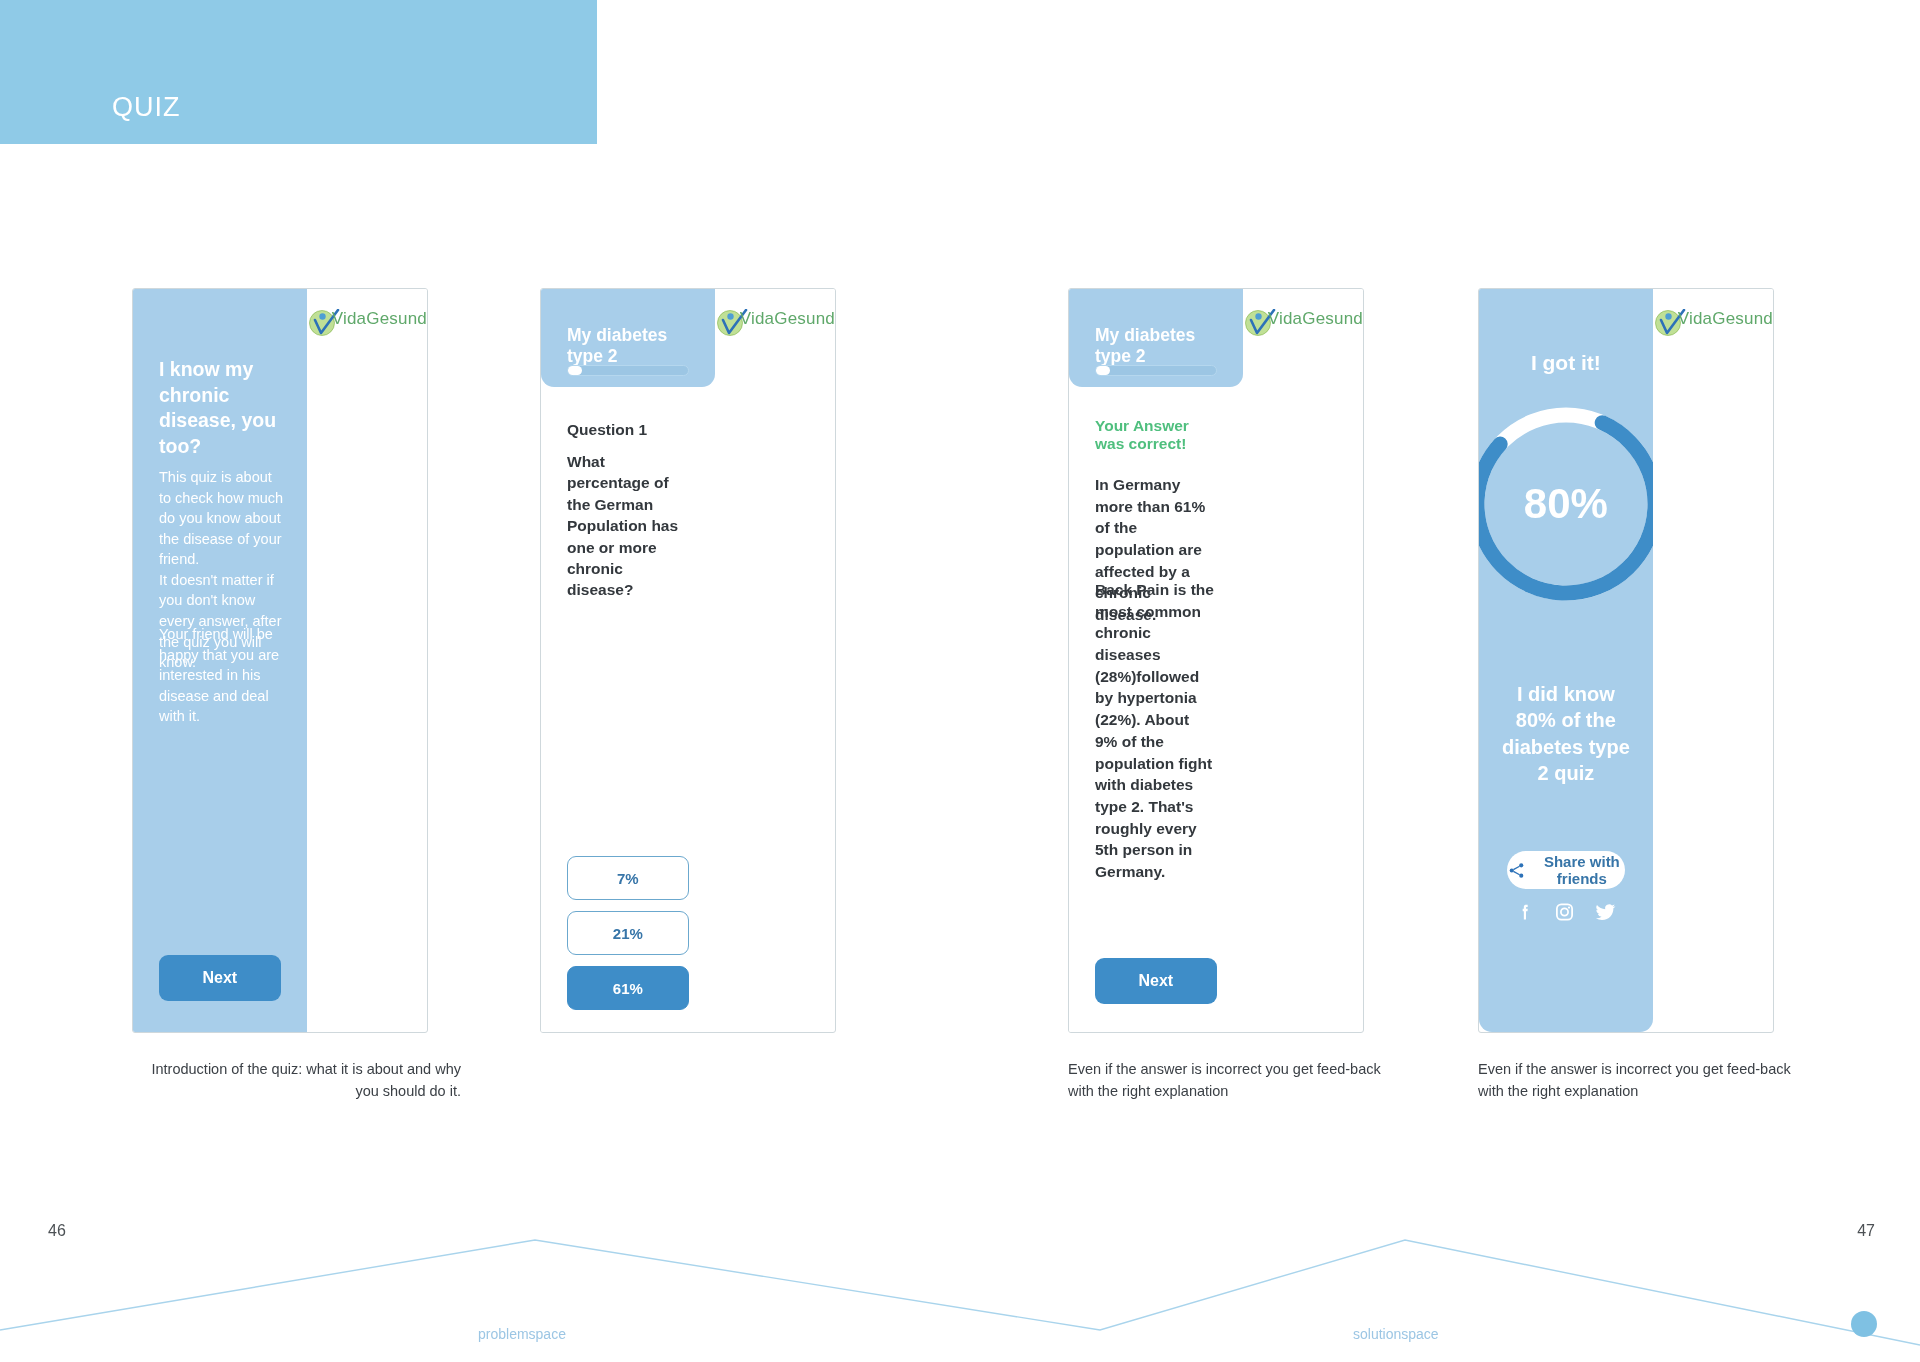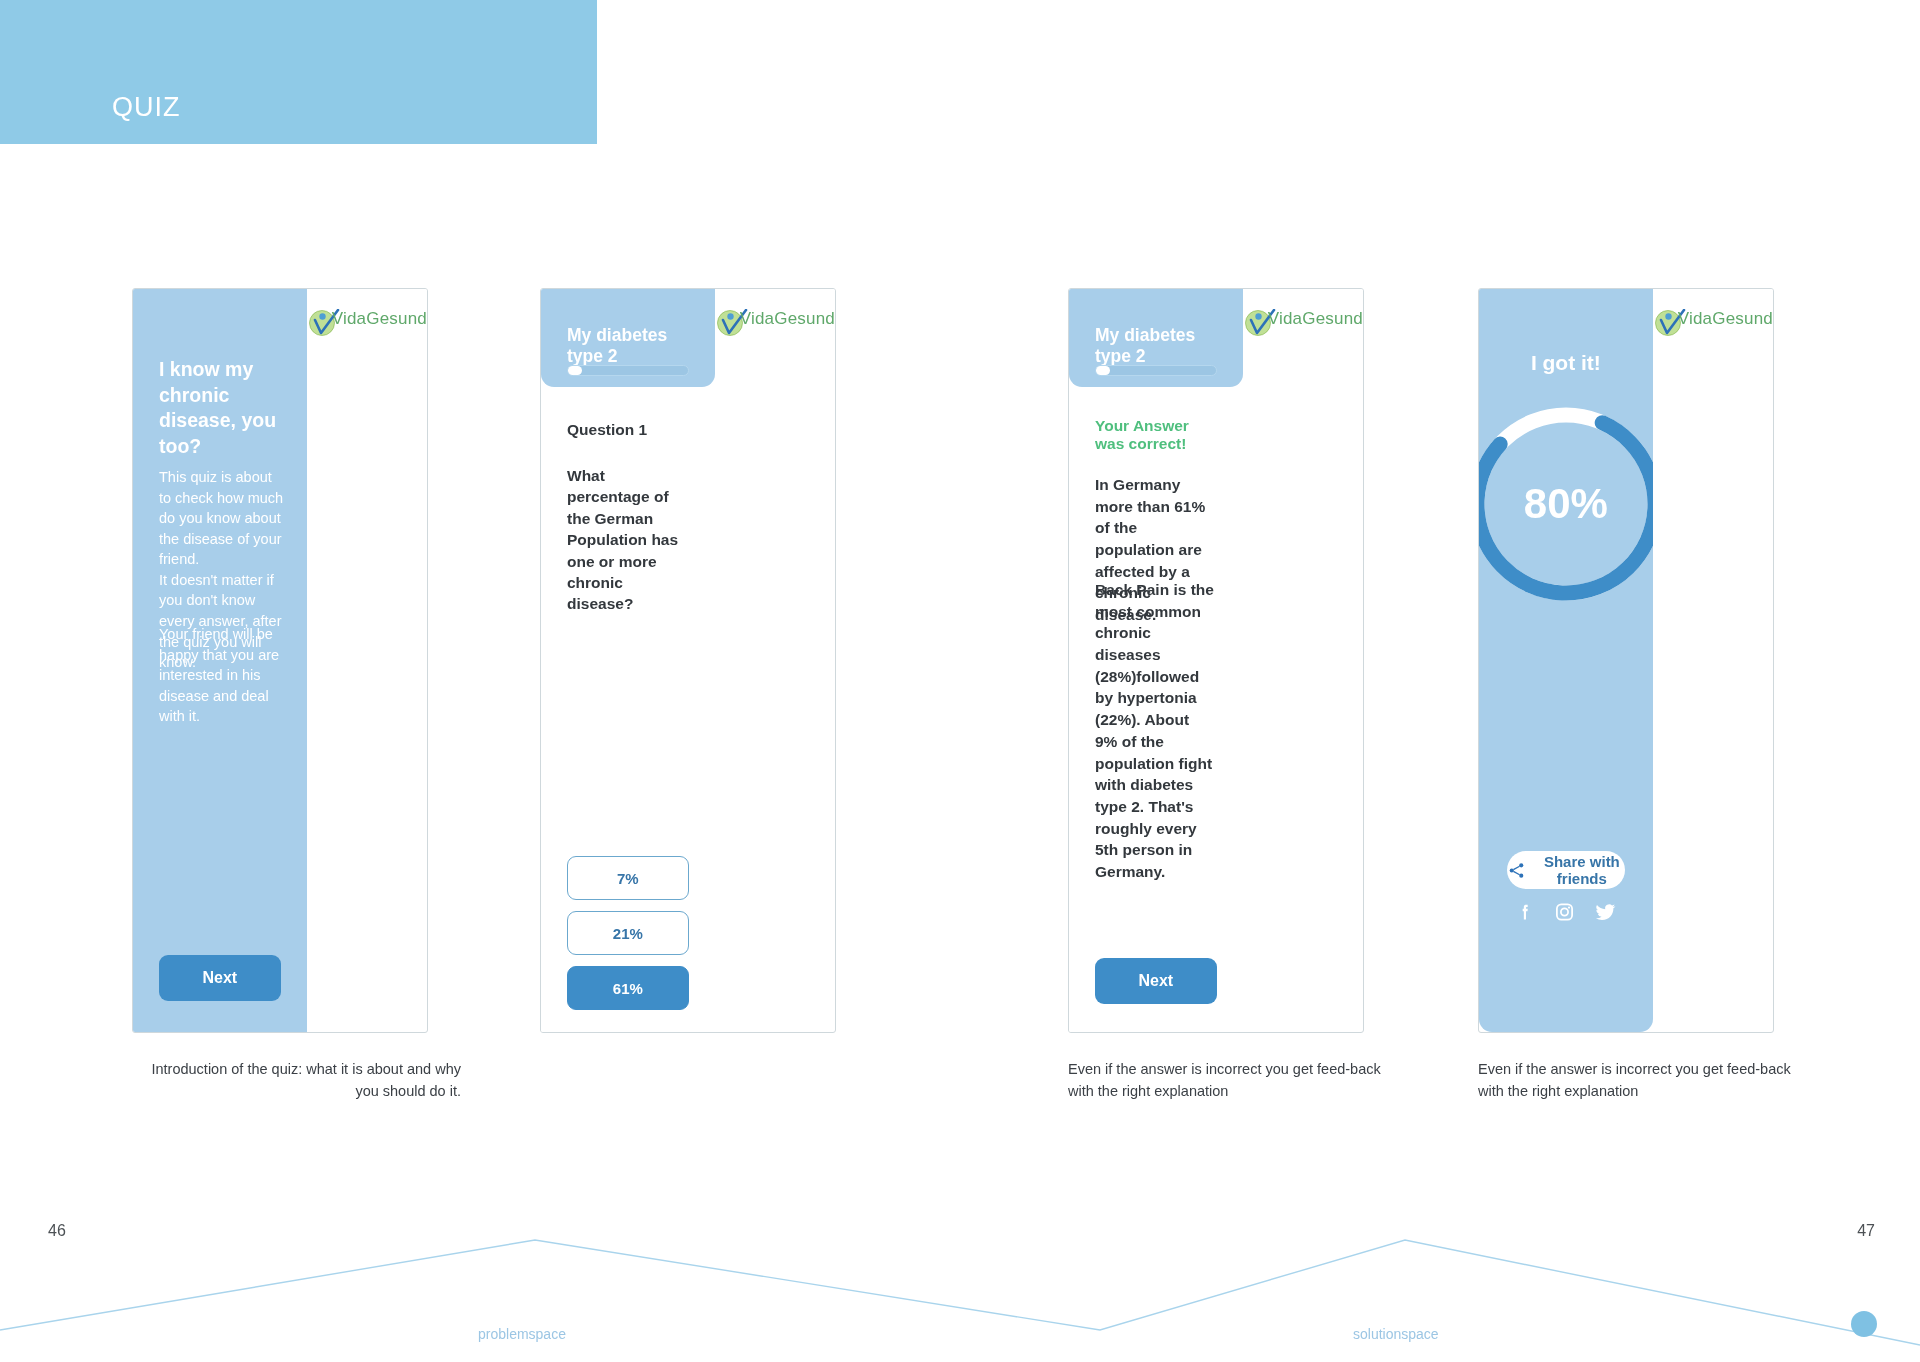--- a/index.html
+++ b/index.html
@@ -100,21 +100,21 @@
     height: 100%; border-radius: 6px; background: #ffffff;
   }
 
   
   .s2 { height: 100%; background: #fff; position: relative; }
   .q-label {
     position: absolute; left: 26px; top: 132px;
     font-size: 15.5px; font-weight: bold; color: #33383d;
   }
   .q-text {
-    position: absolute; left: 26px; top: 176px; right: 34px;
+    position: absolute; left: 26px; top: 162px; right: 34px;
     font-size: 15.5px; font-weight: bold; color: #33383d; line-height: 1.38;
   }
   .answers { position: absolute; left: 26px; right: 26px; bottom: 22px; }
   .answer {
     height: 44px; border-radius: 9px; margin-top: 11px;
     display: flex; align-items: center; justify-content: center;
     font-size: 15px; font-weight: bold; cursor: pointer;
     background: #ffffff; border: 1px solid #6BA8CE; color: #3775A8;
   }
   .answer.selected {
@@ -313,20 +313,21 @@
           <div class="ring-wrap">
             <div style="position:relative;width:210px;height:210px;">
               <svg width="210" height="210" viewBox="0 0 210 210">
                 <circle cx="105" cy="105" r="89" fill="none" stroke="#ffffff" stroke-width="15" stroke-linecap="round"></circle>
                 <circle cx="105" cy="105" r="89" fill="none" stroke="#3E8DC8" stroke-width="15" stroke-linecap="round" stroke-dasharray="447.2 559.2" transform="rotate(-66 105 105)"></circle>
               </svg>
               <div class="ring-pct">80%</div>
             </div>
           </div>
 
+          <div class="s4-sub">I did know 80% of the diabetes type 2 quiz</div>
 
           <button class="share-btn">
             <span style="display:flex;align-items:center">
               <svg width="19" height="19" viewBox="0 0 24 24" fill="#2D72B8">
                 <circle cx="18" cy="5.5" r="2.6"></circle>
                 <circle cx="6" cy="12" r="2.6"></circle>
                 <circle cx="18" cy="18.5" r="2.6"></circle>
                 <path d="M8.1 10.8 L15.9 6.6 M8.1 13.2 L15.9 17.4" stroke="#2D72B8" stroke-width="1.7" fill="none"></path>
               </svg>
             </span>

